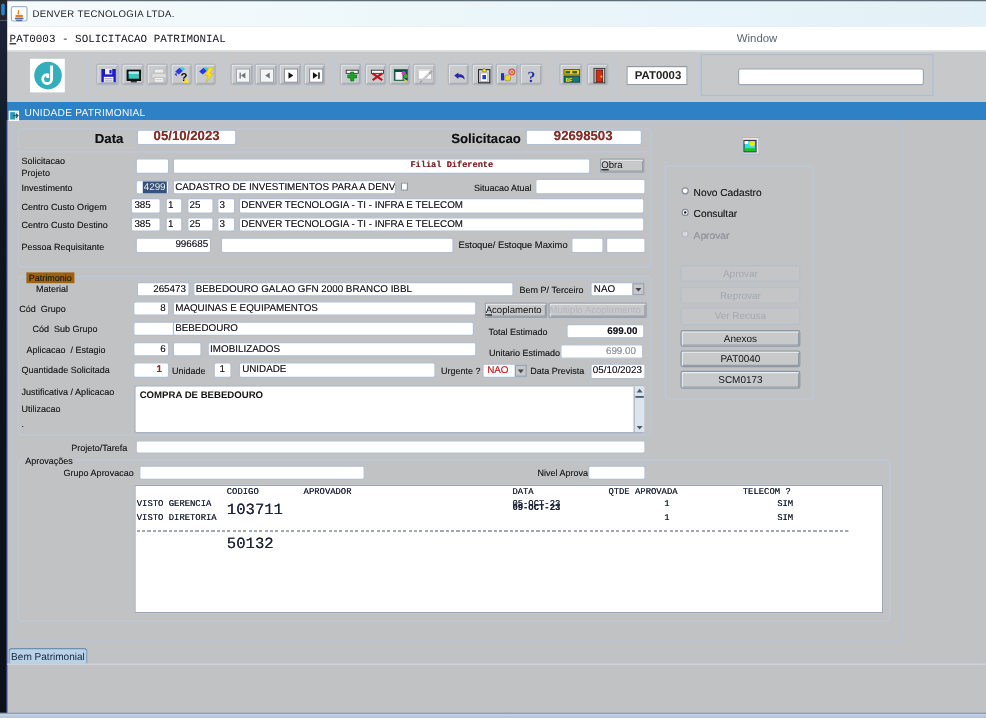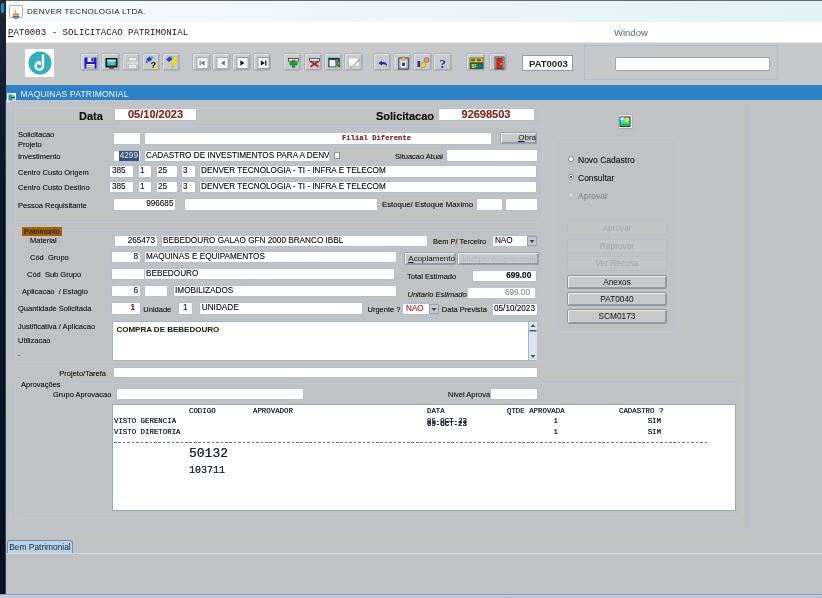--- a/index.html
+++ b/index.html
@@ -6,21 +6,21 @@
 html,body { width:822px; height:598px; overflow:hidden; }
 body { position:relative; font-family:"Liberation Sans", sans-serif; background:#c1c2c4; }
 .abs { position:absolute; }
 .lbl { position:absolute; font-size:7.5px; color:#1e1e1e; white-space:nowrap; text-shadow:0 0 0.4px rgba(30,30,30,0.55); }
 .in  { position:absolute; background:#fff; border:1px solid #b2bfd2; border-radius:2px; font-size:8.2px; color:#15151f; white-space:nowrap; overflow:hidden; height:12.5px; line-height:10.5px; padding-left:1.5px; text-shadow:0 0 0.4px rgba(21,21,31,0.5); }
 .num { text-align:right; padding-right:2px; } .code { padding-left:2px; }
 .frame { position:absolute; border:1px solid #bdc9db; border-radius:3px; }
 .tbtn { position:absolute; width:18.5px; height:18px; background:#cacbcd; border:1px solid #afb6bf; border-radius:2px; box-shadow:inset 1px 1px 0 #dfe2e5, inset -1px -1px 0 #a8adb4; }
 .tbtn svg { position:absolute; left:2px; top:2px; }
 .sep { position:absolute; top:46px; height:34px; width:1px; background:#bccadd; }
-.btn3d { position:absolute; background:#c8c9cb; border:1px solid #98a2b0; border-radius:1px; box-shadow:inset 1px 1px 0 #ecedef, inset -1px -1px 0 #9399a2; font-size:8px; color:#111; text-align:right; }
+.btn3d { position:absolute; background:#c8c9cb; border:1px solid #98a2b0; border-radius:1px; box-shadow:inset 1px 1px 0 #ecedef, inset -1px -1px 0 #9399a2; font-size:8px; color:#111; text-align:left; }
 .rbtn { position:absolute; left:567px; width:100px; height:14.5px; font-size:8.3px; text-align:center; line-height:13.5px; border-radius:2px; }
 .rbtn.dis { background:#c4c5c7; border:1px solid #b7bfc9; color:#a2a9b1; }
 .rbtn.en  { background:#c8c9cb; border:1px solid #8c97a6; color:#111; box-shadow:inset 1px 1px 0 #eceef0, inset -1px -1px 0 #969ca6; }
 .mono { font-family:"Liberation Mono", monospace; }
 .radio { position:absolute; width:6.5px; height:6.5px; border-radius:50%; background:#fff; border:1px solid #848e99; }
 .dd { position:absolute; width:10.5px; height:10.5px; background:#c6c7c9; border:1px solid #98a2b0; } .dd svg { display:block; }
 </style>
 </head>
 <body>
 
@@ -197,21 +197,21 @@
 <div class="abs" style="left:615px;top:57px;width:155px;height:14px;background:#fff;border:1px solid #9aa6b4;border-radius:2px;"></div>
 
 <div class="abs" style="left:0;top:85px;width:822px;height:15px;background:#2e81c4;"></div>
 <div class="abs" style="left:7px;top:88px;width:9px;height:9px;">
   <svg width="9" height="9" viewBox="0 0 9 9">
       <rect x="0.5" y="0.5" width="8" height="8" fill="#cfe4ef" stroke="#fff" stroke-width="1"></rect>
       <rect x="1.5" y="1.5" width="4" height="6" fill="#2a9aac"></rect>
       <path d="M4 4.5 L8 4.5 M6.2 2.8 L8 4.5 L6.2 6.2" stroke="#1a4a5a" stroke-width="0.9" fill="none"></path>
     </svg>
 </div>
-<div class="abs" style="left:20.5px;top:88.5px;font-size:8.5px;color:#f2f7fb;letter-spacing:0.2px;">MAQUINAS PATRIMONIAL</div>
+<div class="abs" style="left:20.5px;top:88.5px;font-size:8.5px;color:#f2f7fb;letter-spacing:0.2px;">UNIDADE PATRIMONIAL</div>
 
 <div class="abs" style="left:0;top:0;width:6px;height:17px;background:#25272b;"></div>
 <div class="abs" style="left:0.5px;top:3px;width:3.5px;height:10px;background:#1e87cf;border-radius:2px;"></div>
 <div class="abs" style="left:0;top:17px;width:6px;height:577px;background:linear-gradient(to bottom,#1a2436,#0e1422 30%,#0b101c);"></div>
 <div class="abs" style="left:4.5px;top:100px;width:1.5px;height:494px;background:#27406e;"></div>
 <div class="abs" style="left:0;top:594px;width:822px;height:4px;background:linear-gradient(to bottom,#66788e,#c3d2e6 35%,#b2c3da);"></div>
 
 <div class="abs" style="left:10px;top:100.5px;width:741.5px;height:433.5px;border:1px solid #b8c5da;"></div>
 
 <div class="frame" style="left:14.5px;top:107px;width:528px;height:115.5px;"></div>
@@ -263,37 +263,37 @@
 <div class="in num" style="left:113.6px;top:234.7px;width:44.4px;">265473</div>
 <div class="in" style="left:160.6px;top:234.7px;width:267.4px;">BEBEDOURO GALAO GFN 2000 BRANCO IBBL</div>
 <div class="lbl" style="left:433px;top:236.8px;">Bem P/ Terceiro</div>
 <div class="in" style="left:492.4px;top:234.9px;width:44.8px;">NAO</div>
 <div class="dd" style="left:526.5px;top:235.9px;">
     <svg width="8.5" height="8.5">
       <path d="M1.5 3 L6.5 3 L4 6 Z" fill="#444"></path>
     </svg>
   </div>
 
-<div class="lbl" style="left:30px;top:252.5px;text-align:center;">Cód&nbsp;&nbsp;Grupo</div>
+<div class="lbl" style="left:16px;top:252.5px;text-align:center;">Cód&nbsp;&nbsp;Grupo</div>
 <div class="in num" style="left:111px;top:250.8px;width:30px;">8</div>
 <div class="in" style="left:143.5px;top:250.8px;width:253.5px;">MAQUINAS E EQUIPAMENTOS</div>
 <div class="btn3d" style="left:403.7px;top:252.3px;width:52.3px;height:13px;line-height:11.5px;"><u>A</u>coplamento</div>
 <div class="btn3d" style="left:457px;top:252.3px;width:82px;height:13px;line-height:11.5px;color:#b3b8bf;">Multiplo Acoplamento</div>
 
 <div class="lbl" style="left:27px;top:270px;">Cód&nbsp;&nbsp;Sub Grupo</div>
 <div class="in num" style="left:111px;top:267.6px;width:52px;">95</div>
 <div class="in" style="left:143.5px;top:267.6px;width:251px;">BEBEDOURO</div>
 <div class="lbl" style="left:407px;top:272px;">Total Estimado</div>
 <div class="in num" style="left:471.6px;top:270.4px;width:65.6px;padding-right:5px;font-weight:bold;height:11.8px;">699.00</div>
 
 <div class="lbl" style="left:22px;top:287px;">Aplicacao&nbsp;&nbsp;/ Estagio</div>
 <div class="in num" style="left:111px;top:284.9px;width:30px;">6</div>
 <div class="in" style="left:143.9px;top:284.9px;width:24.5px;"></div>
 <div class="in" style="left:172.6px;top:284.9px;width:224.4px;">IMOBILIZADOS</div>
-<div class="lbl" style="left:407.5px;top:289.5px;font-style:italic;">Unitario Estimado</div>
+<div class="lbl" style="left:407.5px;top:289.5px;">Unitario Estimado</div>
 <div class="in num" style="left:467.2px;top:287.4px;width:68.8px;padding-right:5px;color:#9aa2ac;border-color:#bcc6d2;height:11.4px;">699.00</div>
 
 <div class="lbl" style="left:18px;top:304.3px;">Quantidade Solicitada</div>
 <div class="in num" style="left:111px;top:302.4px;width:30px;padding-right:5px;color:#8b2a20;font-weight:bold;">1</div>
 <div class="lbl" style="left:143.3px;top:304.8px;">Unidade</div>
 <div class="in" style="left:177.5px;top:302.4px;width:15.5px;text-align:center;padding:0;">1</div>
 <div class="in" style="left:199.3px;top:302.4px;width:164.2px;">UNIDADE</div>
 <div class="lbl" style="left:367.5px;top:305px;">Urgente ?</div>
 <div class="in" style="left:402px;top:302.9px;width:37px;padding-left:3px;color:#e02020;">NAO</div>
 <div class="dd" style="left:428.5px;top:303.9px;">
@@ -326,23 +326,23 @@
 <div class="in" style="left:115.9px;top:387.5px;width:188.3px;"></div>
 <div class="lbl" style="left:432px;top:389.5px;padding-left:16px;">Nivel Aprovação</div>
 <div class="in" style="left:489.5px;top:387.5px;width:48px;"></div>
 
 <div class="abs" style="left:111.5px;top:404px;width:624px;height:107px;background:#fff;border:1px solid #9aa6b6;"></div>
 <div class="abs mono" id="ttab" style="left:0;top:0;">
     <div class="abs mono" style="left:189px;top:406.5px;font-size:7.4px;color:#1c2336;text-shadow:0 0 0.5px rgba(28,35,54,0.9);white-space:pre;">CODIGO</div>
     <div class="abs mono" style="left:253px;top:406.5px;font-size:7.4px;color:#1c2336;text-shadow:0 0 0.5px rgba(28,35,54,0.9);white-space:pre;">APROVADOR</div>
     <div class="abs mono" style="left:427px;top:406.5px;font-size:7.4px;color:#1c2336;text-shadow:0 0 0.5px rgba(28,35,54,0.9);white-space:pre;">DATA</div>
     <div class="abs mono" style="left:507px;top:406.5px;font-size:7.4px;color:#1c2336;text-shadow:0 0 0.5px rgba(28,35,54,0.9);white-space:pre;">QTDE APROVADA</div>
-    <div class="abs mono" style="left:619px;top:406.5px;font-size:7.4px;color:#1c2336;text-shadow:0 0 0.5px rgba(28,35,54,0.9);white-space:pre;">CADASTRO ?</div>
+    <div class="abs mono" style="left:619px;top:406.5px;font-size:7.4px;color:#1c2336;text-shadow:0 0 0.5px rgba(28,35,54,0.9);white-space:pre;">TELECOM ?</div>
     <div class="abs mono" style="left:114px;top:417px;font-size:7.4px;color:#1c2336;text-shadow:0 0 0.5px rgba(28,35,54,0.9);white-space:pre;">VISTO GERENCIA</div>
-    <div class="abs mono" style="left:189px;top:417px;font-size:10px;color:#1c2336;text-shadow:0 0 0.5px rgba(28,35,54,0.9);white-space:pre;margin-top:48px;">103711</div>
+    <div class="abs mono" style="left:189px;top:417px;font-size:13px;color:#1c2336;text-shadow:0 0 0.5px rgba(28,35,54,0.9);white-space:pre;">103711</div>
     <div class="abs mono" style="left:427px;top:417px;font-size:7.4px;color:#1c2336;text-shadow:0 0 0.5px rgba(28,35,54,0.9);white-space:pre;">05-OCT-23</div>
     <div class="abs mono" style="left:553.56px;top:417px;font-size:7.4px;color:#1c2336;text-shadow:0 0 0.5px rgba(28,35,54,0.9);white-space:pre;">1</div>
     <div class="abs mono" style="left:647.68px;top:417px;font-size:7.4px;color:#1c2336;text-shadow:0 0 0.5px rgba(28,35,54,0.9);white-space:pre;">SIM</div>
     <div class="abs mono" style="left:114px;top:427.5px;font-size:7.4px;color:#1c2336;text-shadow:0 0 0.5px rgba(28,35,54,0.9);white-space:pre;">VISTO DIRETORIA</div>
     <div class="abs mono" style="left:189px;top:427.5px;font-size:13px;color:#1c2336;text-shadow:0 0 0.5px rgba(28,35,54,0.9);white-space:pre;margin-top:18px;">50132</div>
     <div class="abs mono" style="left:427px;top:420px;font-size:7.4px;color:#1c2336;text-shadow:0 0 0.5px rgba(28,35,54,0.9);white-space:pre;font-weight:bold;">09-OCT-23</div>
     <div class="abs mono" style="left:553.56px;top:427.5px;font-size:7.4px;color:#1c2336;text-shadow:0 0 0.5px rgba(28,35,54,0.9);white-space:pre;">1</div>
     <div class="abs mono" style="left:647.68px;top:427.5px;font-size:7.4px;color:#1c2336;text-shadow:0 0 0.5px rgba(28,35,54,0.9);white-space:pre;">SIM</div>
     <div class="abs" style="left:114px;top:441.5px;width:593px;height:1px;background:repeating-linear-gradient(to right,#636e84 0,#636e84 2.6px,transparent 2.6px,transparent 4.44px);"></div>
   </div>

